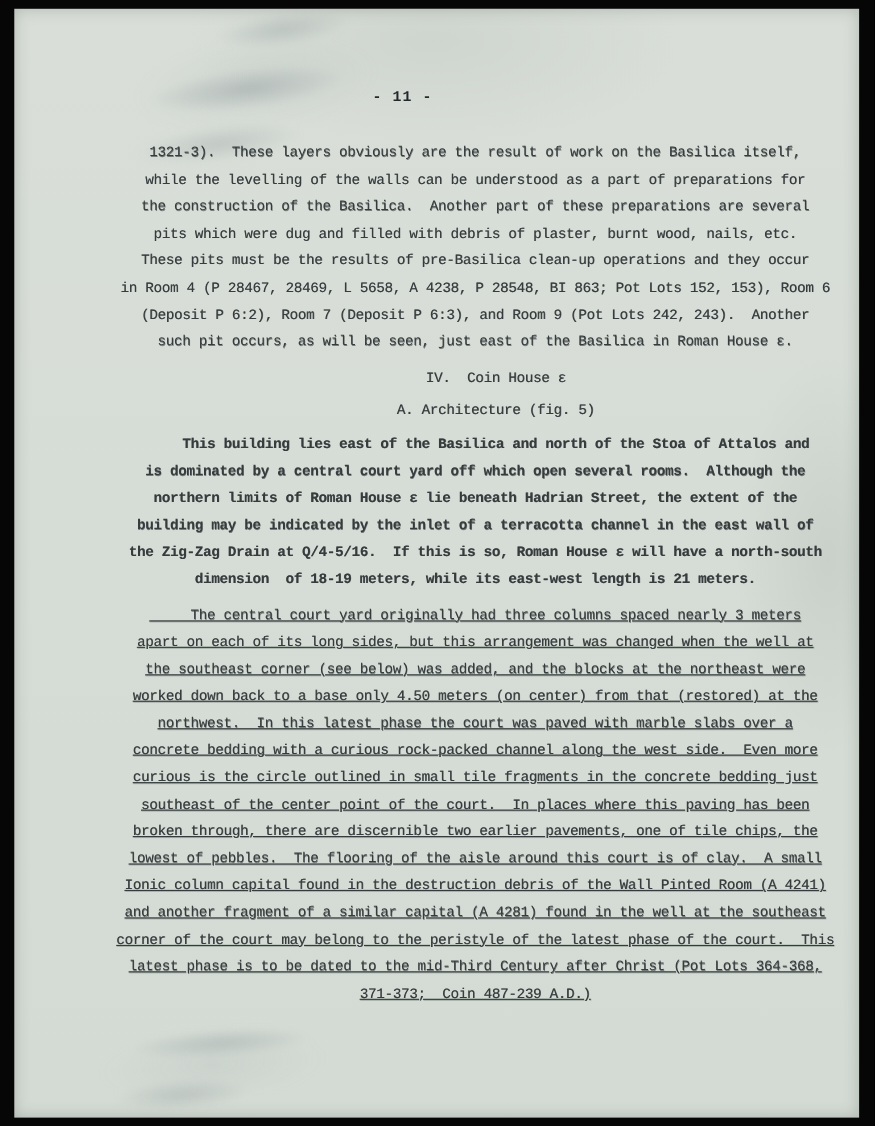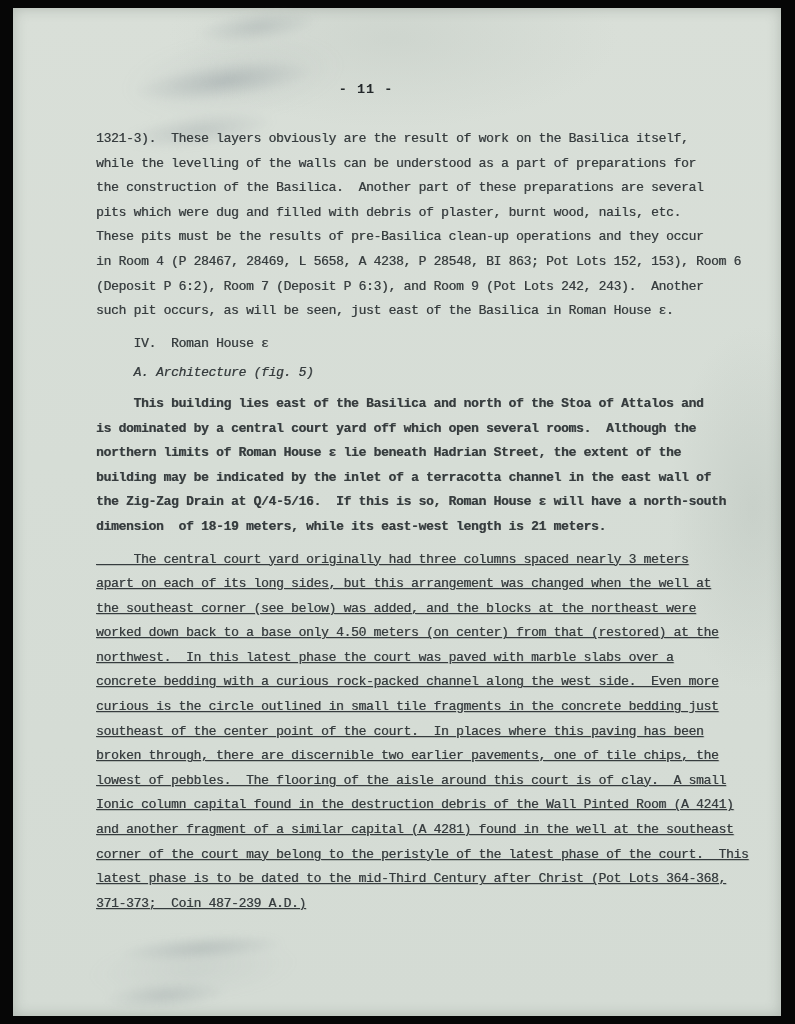--- a/index.html
+++ b/index.html
@@ -74,27 +74,28 @@
   .body-text {
     position: absolute;
     left: 83px;
     top: 119px;
     width: 672px;
     font-size: 13px;
     line-height: 24.6px;
     letter-spacing: -0.3px;
     color: #363c3e;
     text-shadow: 0.4px 0.4px 0.6px rgba(38,44,46,0.55);
+    text-align: center;
   }
   .block {
     white-space: pre;
     margin: 0;
   }
   .block + .heading { margin-top: 8px; }
-  .heading + .heading { margin-top: 5px; font-style: italic; }
+  .heading + .heading { margin-top: 5px; }
   .heading + .para { margin-top: 6px; font-weight: bold; }
   .para + .para { margin-top: 8px; text-decoration: underline; }
 </style>
 </head>
 <body>
 
 <div class="scan">
   <div class="paper">
     <div class="ghost-top"></div>
     <div class="ghost-bottom"></div>
@@ -103,21 +104,21 @@
 
     <div class="body-text">
       <div class="block para">1321-3).  These layers obviously are the result of work on the Basilica itself,
 while the levelling of the walls can be understood as a part of preparations for
 the construction of the Basilica.  Another part of these preparations are several
 pits which were dug and filled with debris of plaster, burnt wood, nails, etc.
 These pits must be the results of pre-Basilica clean-up operations and they occur
 in Room 4 (P 28467, 28469, L 5658, A 4238, P 28548, BI 863; Pot Lots 152, 153), Room 6
 (Deposit P 6:2), Room 7 (Deposit P 6:3), and Room 9 (Pot Lots 242, 243).  Another
 such pit occurs, as will be seen, just east of the Basilica in Roman House ε.</div>
-      <div class="block heading">     IV.  Roman House ε</div>
+      <div class="block heading">     IV.  Coin House ε</div>
       <div class="block heading">     A. Architecture (fig. 5)</div>
       <div class="block para">     This building lies east of the Basilica and north of the Stoa of Attalos and
 is dominated by a central court yard off which open several rooms.  Although the
 northern limits of Roman House ε lie beneath Hadrian Street, the extent of the
 building may be indicated by the inlet of a terracotta channel in the east wall of
 the Zig-Zag Drain at Q/4-5/16.  If this is so, Roman House ε will have a north-south
 dimension  of 18-19 meters, while its east-west length is 21 meters.</div>
       <div class="block para">     The central court yard originally had three columns spaced nearly 3 meters
 apart on each of its long sides, but this arrangement was changed when the well at
 the southeast corner (see below) was added, and the blocks at the northeast were

